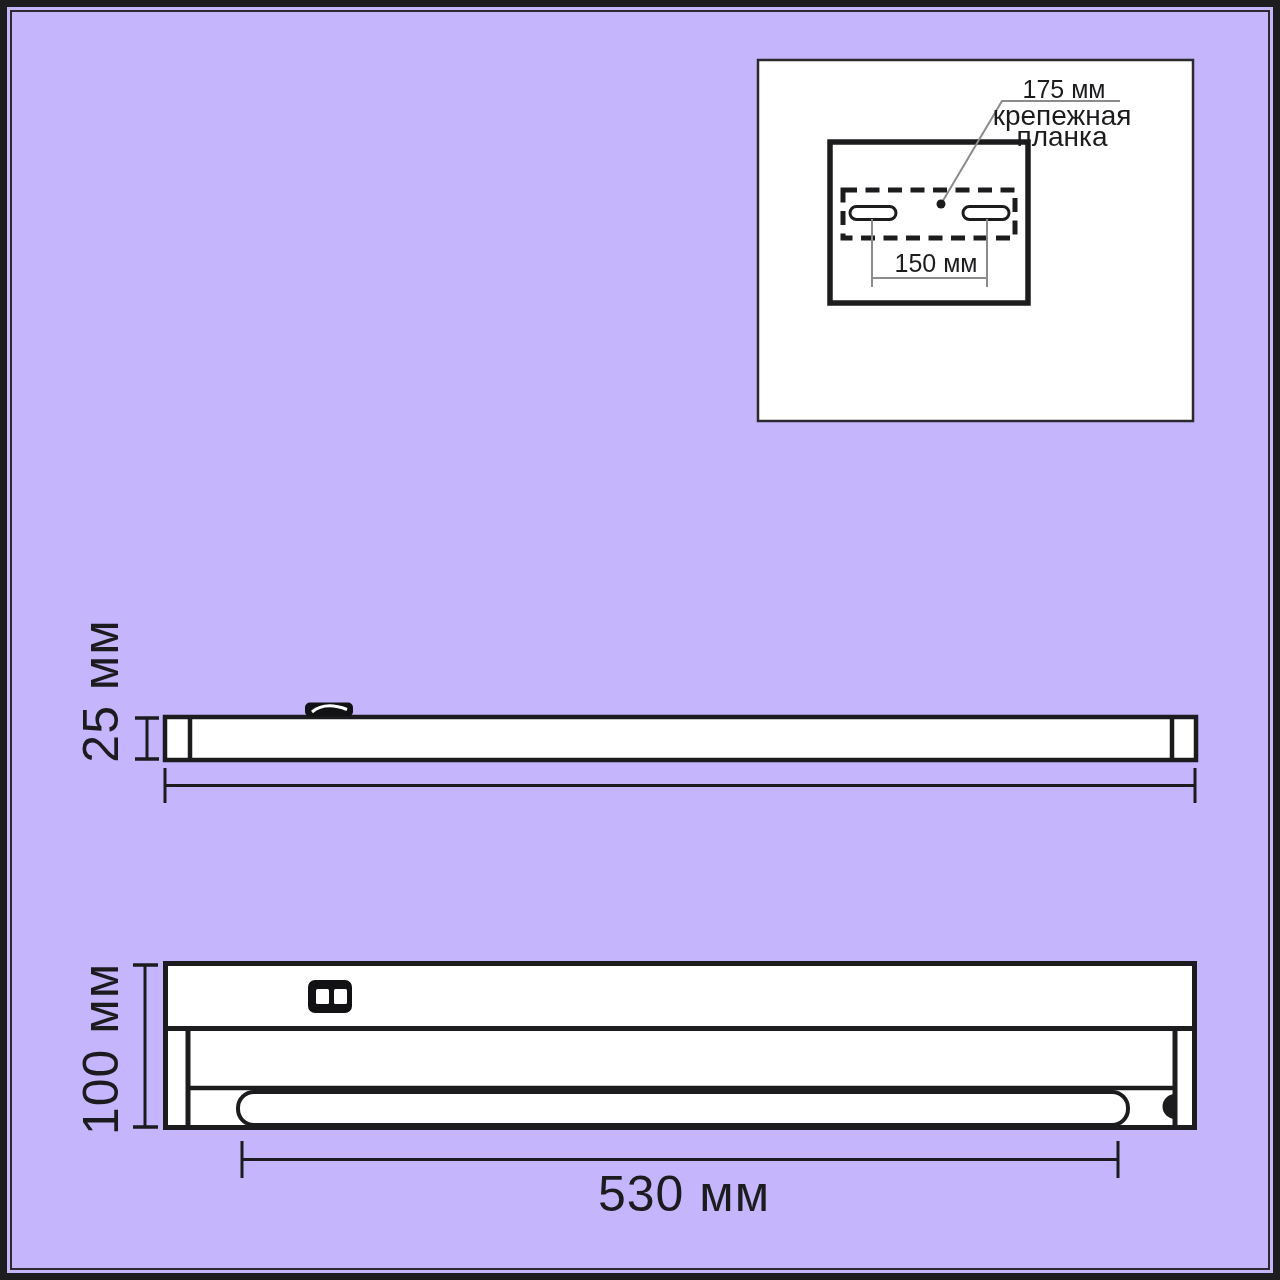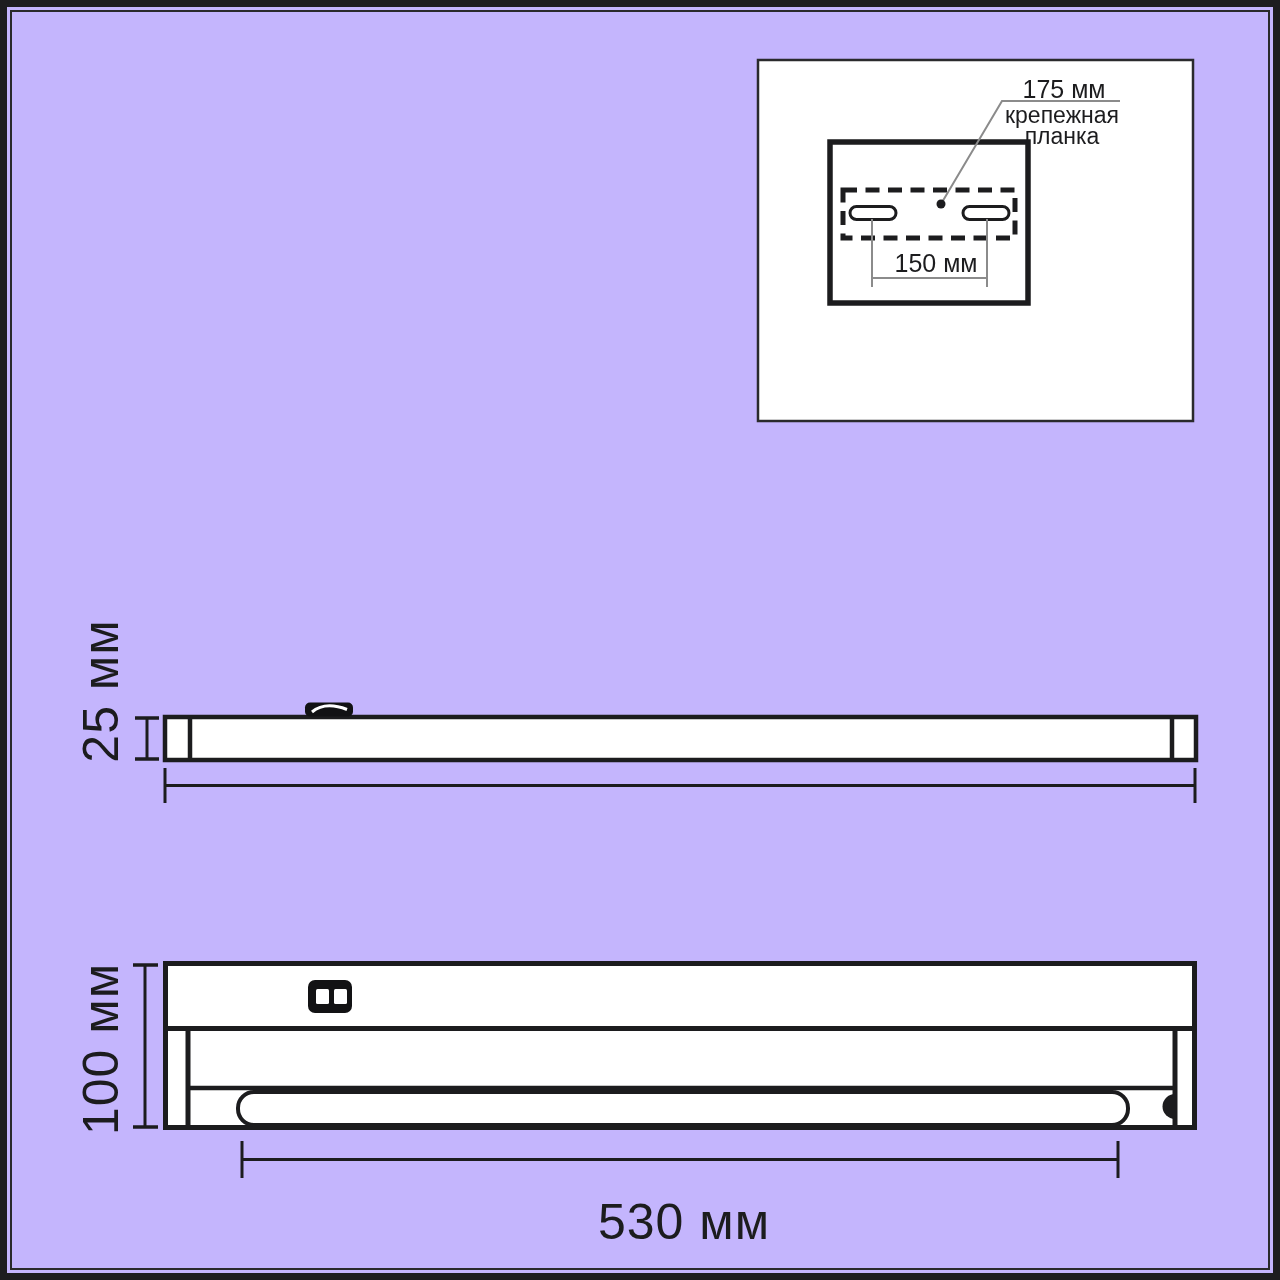--- a/index.html
+++ b/index.html
@@ -20,21 +20,21 @@
     transform:translate(-50%,-50%);
     color:#1c1c1e;
     line-height:1;
   }
   .lbl.rot{transform:translate(-50%,-50%) rotate(-90deg);}
   .dim-big{font-size:50px;letter-spacing:1px;}
   .dim-small{font-size:25px;}
   .callout{
     position:absolute;
     text-align:center;
-    font-size:23px;
+    font-size:28px;
     line-height:21px;
     transform:translate(-50%,0);
     color:#1c1c1e;
   }
 </style>
 </head>
 <body>
 
 <div class="canvas">
   <div class="frame-outer"></div>
@@ -119,14 +119,14 @@
     <div>планка</div>
   </div>
 
   <div class="lbl dim-small" style="left:936px;top:263px;text-align:right;">150 мм</div>
 
   <div class="lbl rot dim-big" style="left:101px;top:691px;">25 мм</div>
 
 
   <div class="lbl rot dim-big" style="left:101px;top:1049px;">100 мм</div>
 
-  <div class="lbl dim-big" style="left:684px;top:1194px;margin-top:28px;">530 мм</div>
+  <div class="lbl dim-big" style="left:684px;top:1194px;">530 мм</div>
 </div>
 
 </body></html>

